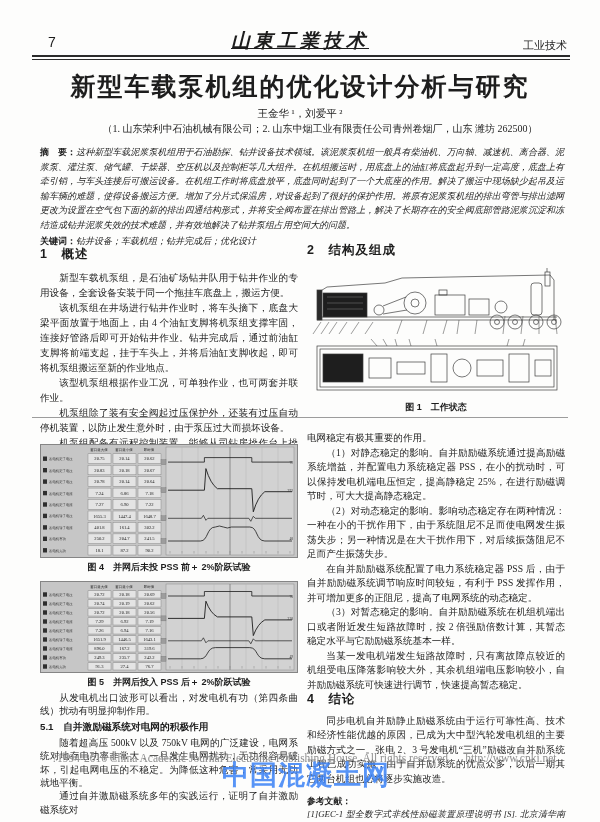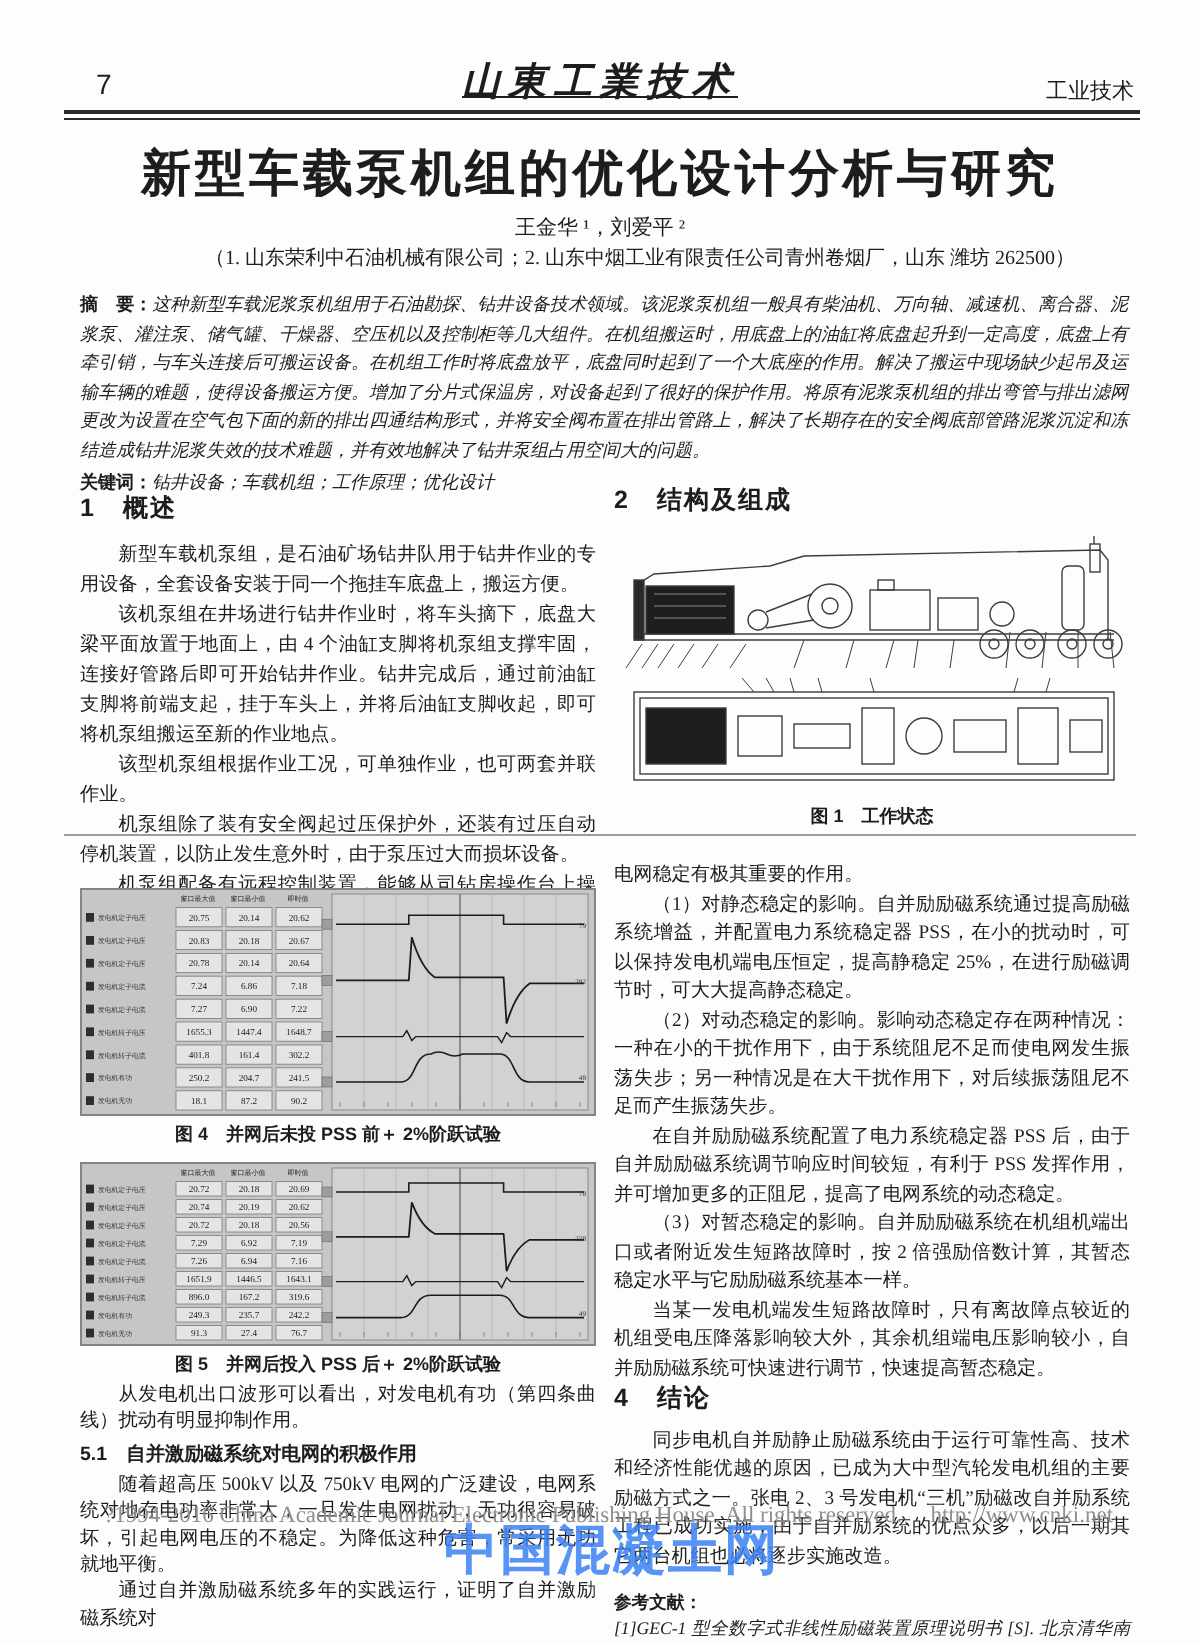--- a/index.html
+++ b/index.html
@@ -56,21 +56,21 @@
   <div class="hdr-journal">山東工業技术</div>
   <div class="hdr-section">工业技术</div>
   <div class="hdr-rule"></div>
 
   <div class="title">新型车载泵机组的优化设计分析与研究</div>
   <div class="authors">王金华 ¹，刘爱平 ²</div>
   <div class="affil">（1. 山东荣利中石油机械有限公司；2. 山东中烟工业有限责任公司青州卷烟厂，山东 潍坊 262500）</div>
 
   <div class="abstract">
     <div><b>摘　要：</b><span>这种新型车载泥浆泵机组用于石油勘探、钻井设备技术领域。该泥浆泵机组一般具有柴油机、万向轴、减速机、离合器、泥浆泵、灌注泵、储气罐、干燥器、空压机以及控制柜等几大组件。在机组搬运时，用底盘上的油缸将底盘起升到一定高度，底盘上有牵引销，与车头连接后可搬运设备。在机组工作时将底盘放平，底盘同时起到了一个大底座的作用。解决了搬运中现场缺少起吊及运输车辆的难题，使得设备搬运方便。增加了分片式保温房，对设备起到了很好的保护作用。将原有泥浆泵机组的排出弯管与排出滤网更改为设置在空气包下面的新的排出四通结构形式，并将安全阀布置在排出管路上，解决了长期存在的安全阀底部管路泥浆沉淀和冻结造成钻井泥浆失效的技术难题，并有效地解决了钻井泵组占用空间大的问题。</span></div>
-    <div class="kwline"><b>关键词：</b><span>钻井设备；车载机组；工作原理；优化设计</span></div>
+    <div class="kwline"><b>关键词：</b><span>钻井设备；车载机组；钻井完成后；优化设计</span></div>
   </div>
 
   <div class="col col-lt">
     <h2 class="sec">1　概述</h2>
     <div>
         <p class="para">新型车载机泵组，是石油矿场钻井队用于钻井作业的专用设备，全套设备安装于同一个拖挂车底盘上，搬运方便。</p>
         <p class="para">该机泵组在井场进行钻井作业时，将车头摘下，底盘大梁平面放置于地面上，由 4 个油缸支脚将机泵组支撑牢固，连接好管路后即可开始钻井作业。钻井完成后，通过前油缸支脚将前端支起，挂于车头上，并将后油缸支脚收起，即可将机泵组搬运至新的作业地点。</p>
         <p class="para">该型机泵组根据作业工况，可单独作业，也可两套并联作业。</p>
         <p class="para">机泵组除了装有安全阀起过压保护外，还装有过压自动停机装置，以防止发生意外时，由于泵压过大而损坏设备。</p>
         <p class="para">机泵组配备有远程控制装置，能够从司钻房操作台上操作泥浆泵。</p>

